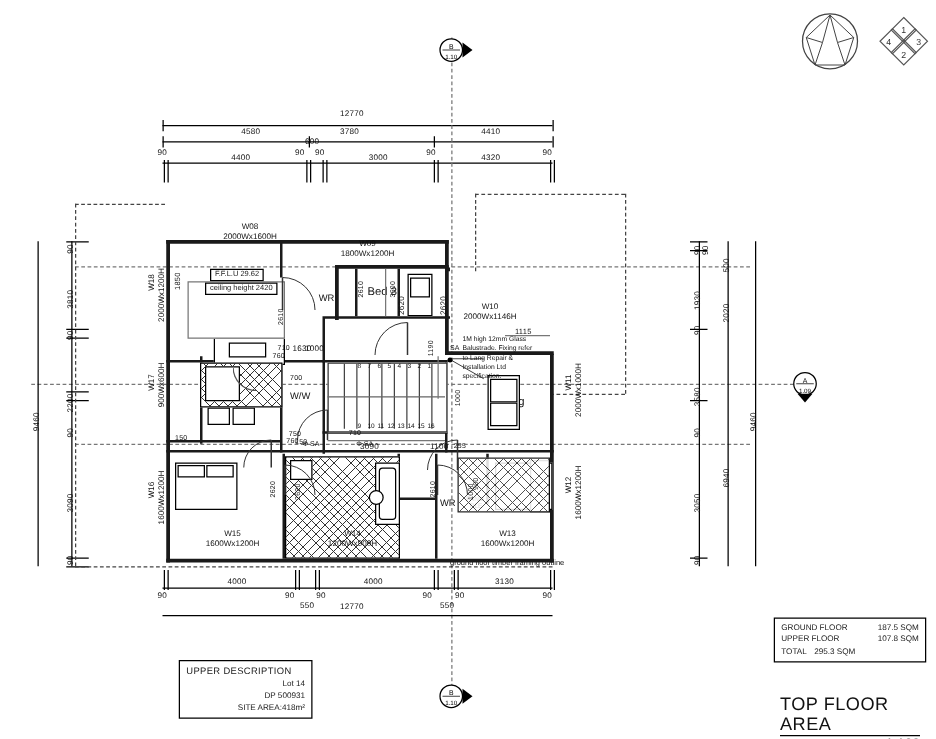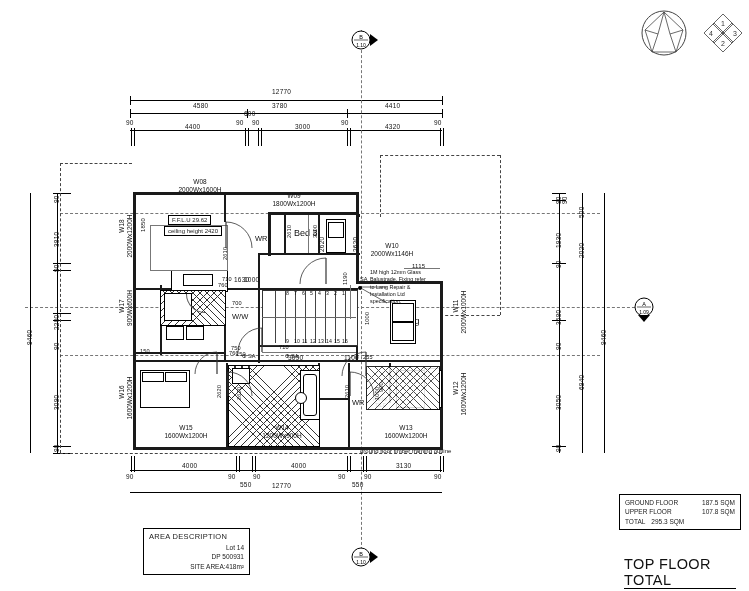--- a/index.html
+++ b/index.html
@@ -454,21 +454,21 @@
 <div class="dim v" style="left:344px;top:398px;font-size:5.6px;">2610</div>
 <div class="dim v" style="left:374px;top:400px;font-size:5.6px;">1000</div>
 <div class="dim v" style="left:378px;top:392px;font-size:5.6px;">900</div>
 
 <div class="lineV" style="left:308px;top:215px;height:38px;background:#777;"></div>
 <div class="lineV" style="left:350px;top:285px;height:34px;background:#777;"></div>
 <div class="lineH" style="left:404px;top:268px;width:36px;background:#777;"></div>
 <div class="lineH" style="left:262px;top:352px;width:94px;background:#777;"></div>
 
 <div class="infobox" style="left:143px;top:528px;width:95px;text-align:right;">
-  <div style="text-align:left;font-size:7.5px;letter-spacing:.3px;">AREA DESCRIPTION</div>
+  <div style="text-align:left;font-size:7.5px;letter-spacing:.3px;">UPPER DESCRIPTION</div>
   <div>Lot 14</div>
   <div>DP 500931</div>
   <div>SITE AREA:418m²</div>
 </div>
 
 <div class="infobox" style="left:619px;top:494px;width:110px;">
   <div style="display:flex;justify-content:space-between;gap:6px;">
     <span>GROUND FLOOR</span>
     <span>187.5 SQM</span>
   </div>
@@ -476,15 +476,15 @@
     <span>UPPER FLOOR</span>
     <span>107.8 SQM</span>
   </div>
   <div style="display:flex;gap:6px;">
     <span>TOTAL</span>
     <span>295.3 SQM</span>
   </div>
 </div>
 
 <div class="titleblock" style="left:624px;top:556px;width:112px;">
-  <div class="title ul">TOP FLOOR TOTAL</div>
+  <div class="title ul">TOP FLOOR AREA</div>
   <div class="scale">1:100</div>
 </div>
 
 </body></html>

